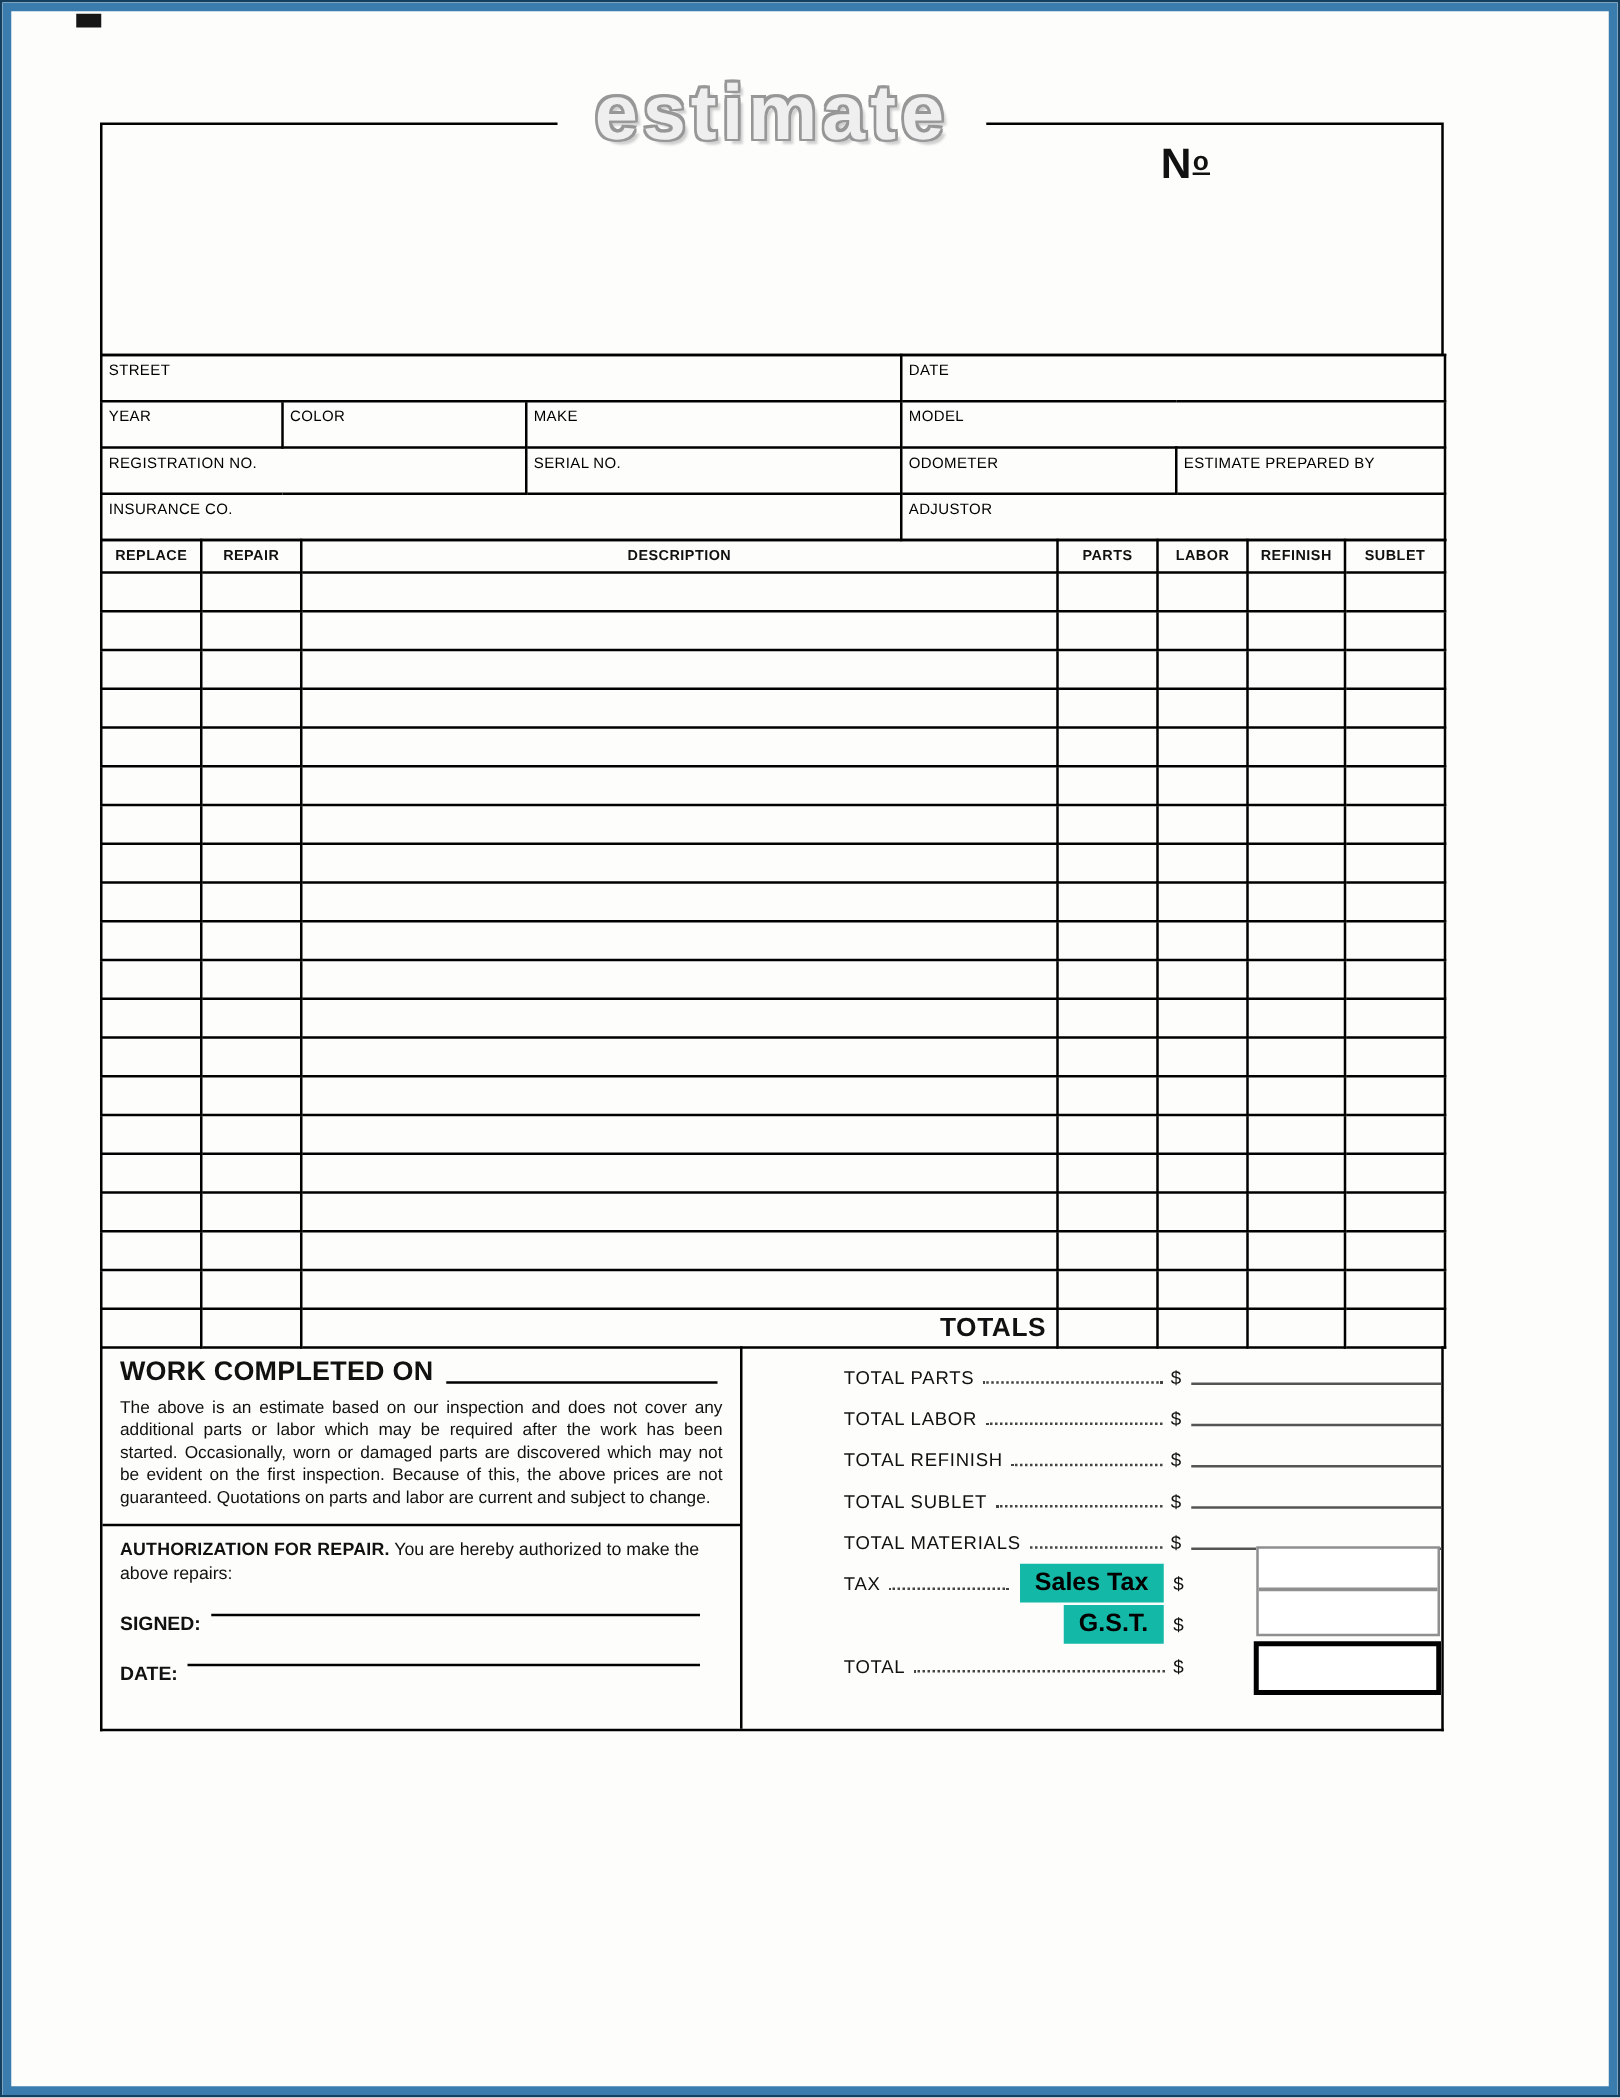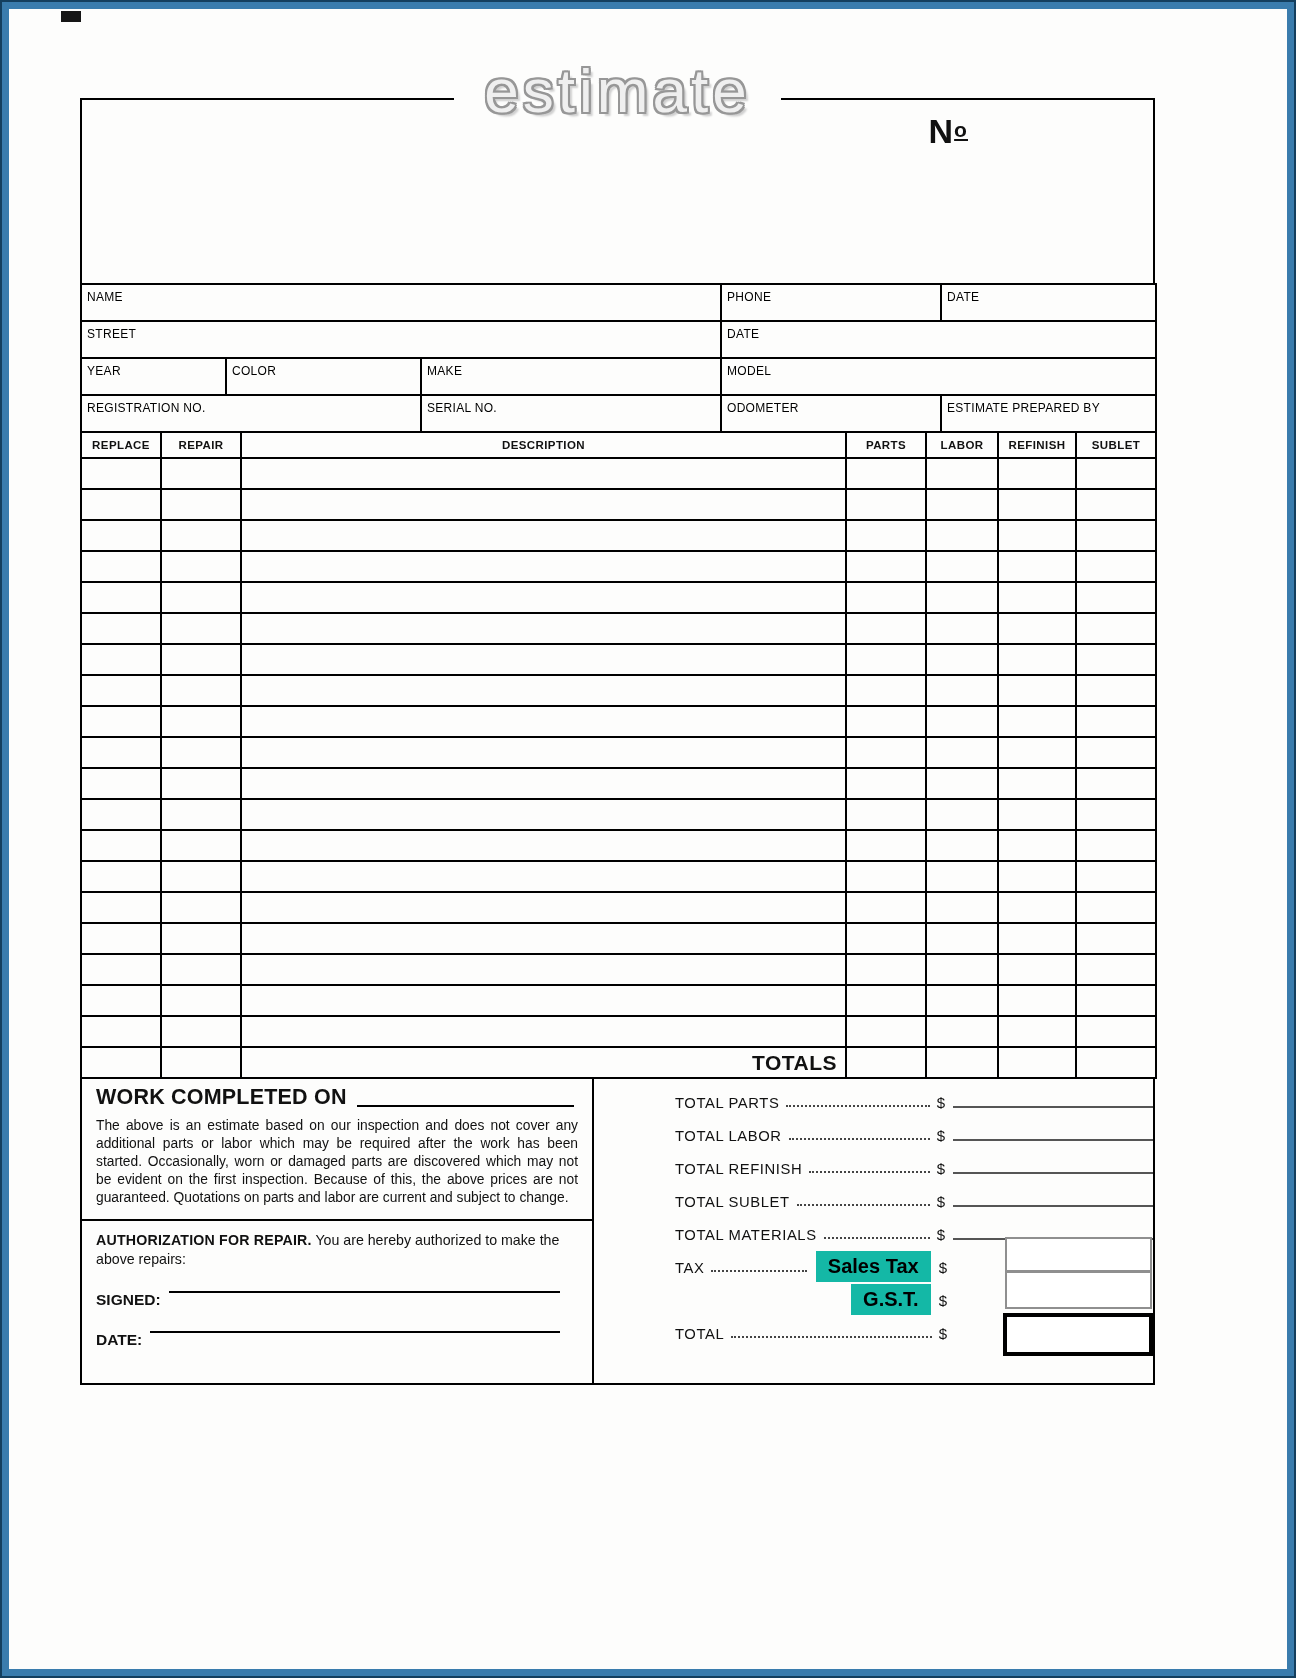--- a/index.html
+++ b/index.html
@@ -40,21 +40,21 @@
   .title-wrap {
     position: absolute; top: -42px; left: 0; right: 0;
     text-align: center;
     pointer-events: none;
   }
   .title {
     display: inline-block;
     background: #fdfdfc;
     padding: 0 30px;
     font-size: 62px;
-    font-weight: normal;
+    font-weight: bold;
     letter-spacing: 4px;
     line-height: 1.05;
     color: #efefef;
     text-shadow:
       -2px -2px 0 #979797, 2px -2px 0 #979797,
       -2px  2px 0 #979797, 2px  2px 0 #979797,
       -2px  0   0 #979797, 2px  0   0 #979797,
        0   -2px 0 #979797, 0    2px 0 #979797,
        4px  4px 2px #cfcfcf;
   }
@@ -212,40 +212,39 @@
 
         <table class="fields">
           <colgroup>
             <col style="width:145px">
               <col style="width:195px">
               <col style="width:300px">
               <col style="width:220px">
               <col style="width:215px">
           </colgroup>
           <tbody>
-              <tr>
-            <td colspan="3"><span class="field-label">NAME</span></td>
-            <td><span class="field-label">PHONE</span></td>
-            <td><span class="field-label">DATE</span></td>
-          </tr>
           <tr>
             <td colspan="3"><span class="field-label">STREET</span></td>
             <td colspan="2"><span class="field-label">DATE</span></td>
           </tr>
           <tr>
             <td><span class="field-label">YEAR</span></td>
             <td><span class="field-label">COLOR</span></td>
             <td><span class="field-label">MAKE</span></td>
             <td colspan="2"><span class="field-label">MODEL</span></td>
           </tr>
           <tr>
             <td colspan="2"><span class="field-label">REGISTRATION NO.</span></td>
             <td><span class="field-label">SERIAL NO.</span></td>
             <td><span class="field-label">ODOMETER</span></td>
             <td><span class="field-label">ESTIMATE PREPARED BY</span></td>
+          </tr>
+          <tr>
+            <td colspan="3"><span class="field-label">INSURANCE CO.</span></td>
+            <td colspan="2"><span class="field-label">ADJUSTOR</span></td>
           </tr>
         </tbody>
           </table>
 
         <table class="est">
           <colgroup>
             <col style="width:80px">
               <col style="width:80px">
               <col style="width:605px">
               <col style="width:80px">

